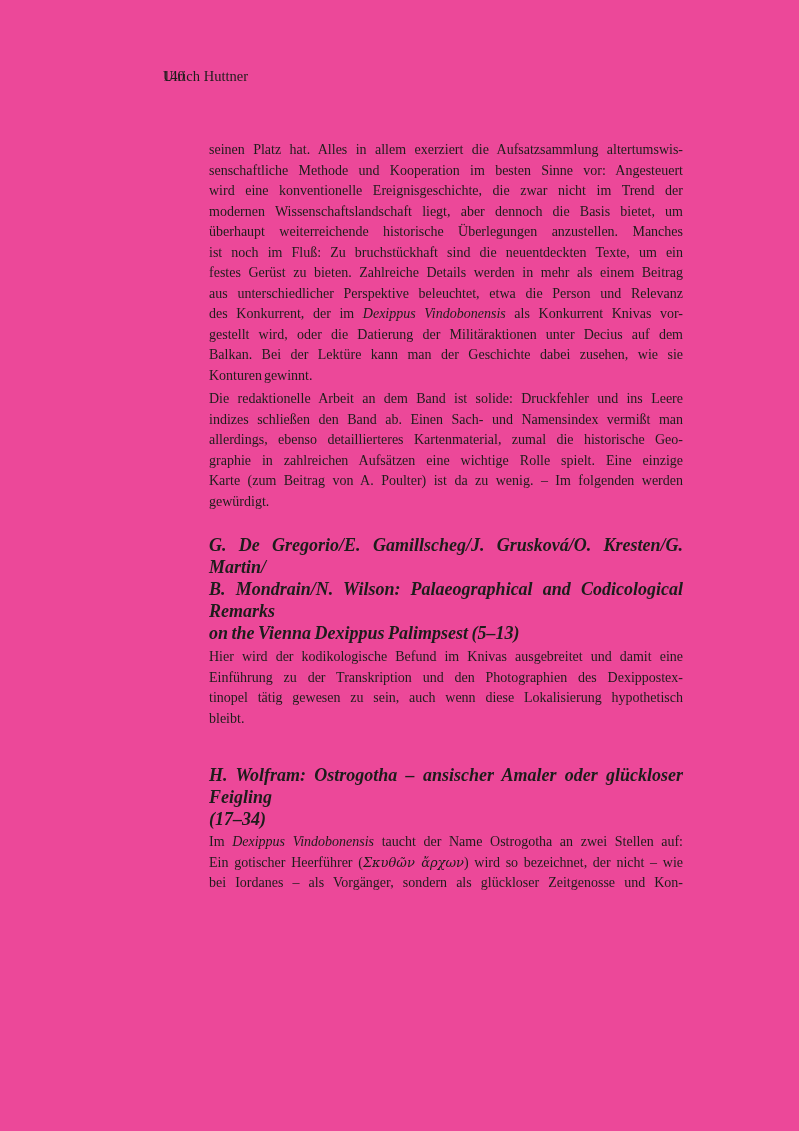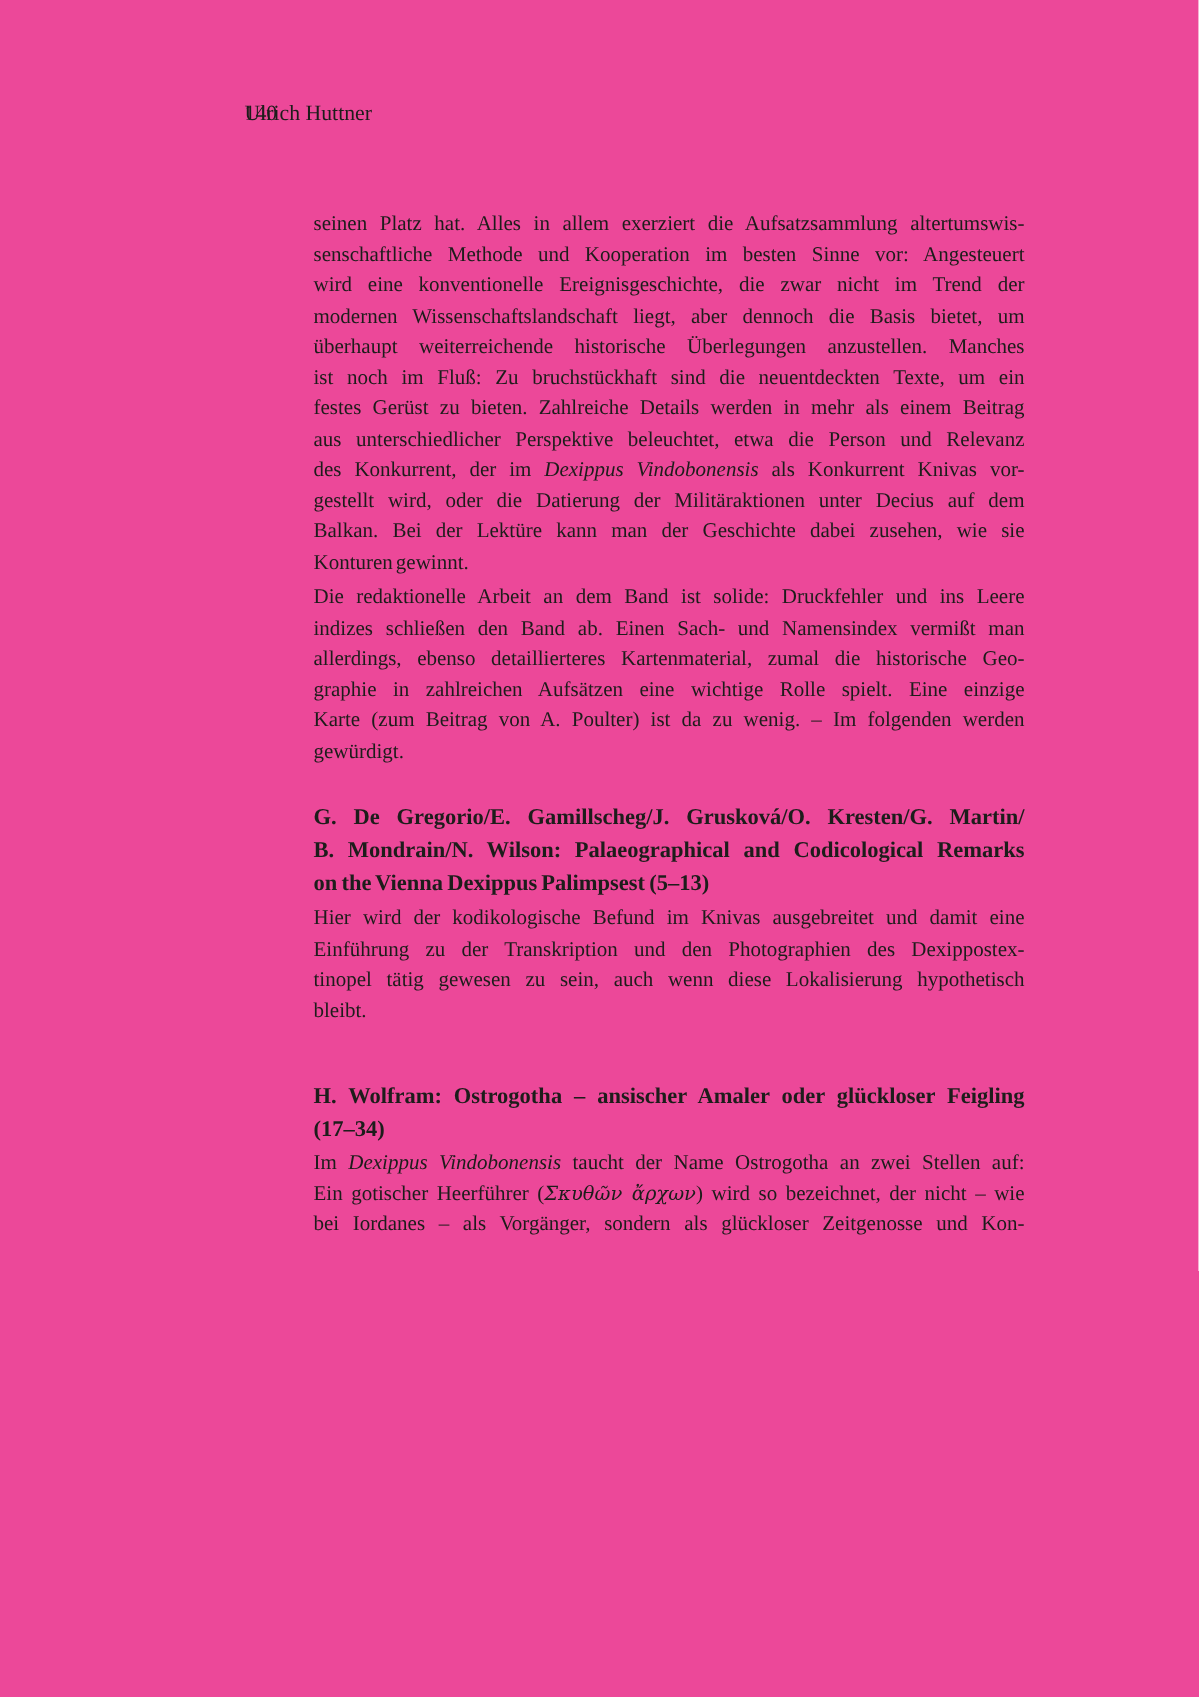--- a/index.html
+++ b/index.html
@@ -41,23 +41,24 @@
   .block { margin: 0; }
   .block .line {
     text-align: justify;
     text-align-last: justify;
     word-spacing: -1.5px;
     font-size: 14px;
     line-height: 20.5px;
   }
   .block.h .line {
     font-weight: bold;
-    font-size: 15px;
+    font-size: 18px;
     line-height: 22px;
     word-spacing: -1px;
+    font-style: italic;
   }
   .line.short { text-align-last: left; }
   .it { font-style: italic; }
   .greek { font-family: "DejaVu Serif", serif; font-size: 13px; }
 
   
   .block:nth-child(2) { margin-top: 3px;  }
   .block:nth-child(3) { margin-top: 22px; }
   .block:nth-child(4) { margin-top: 3px;  }
   .block:nth-child(5) { margin-top: 35px; }

